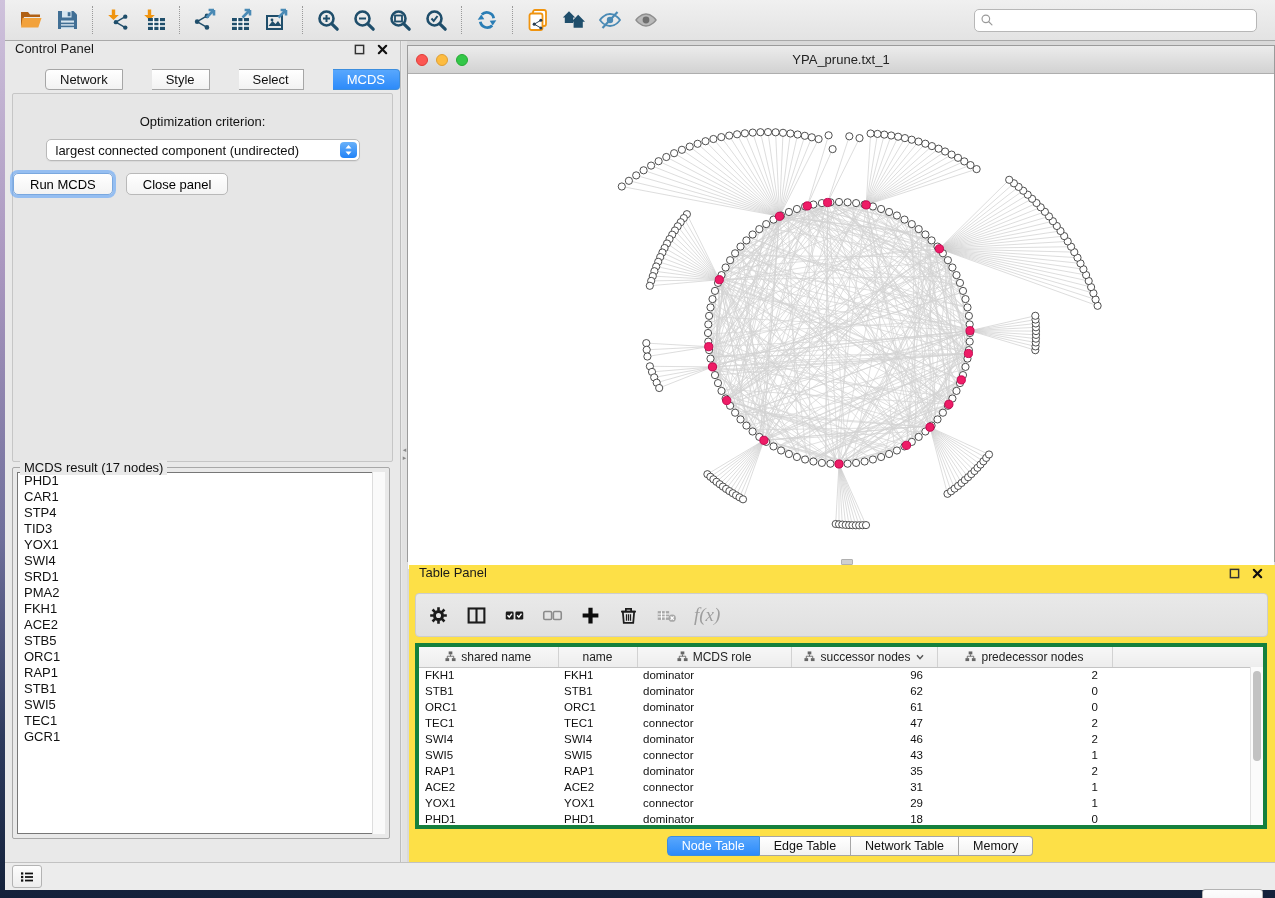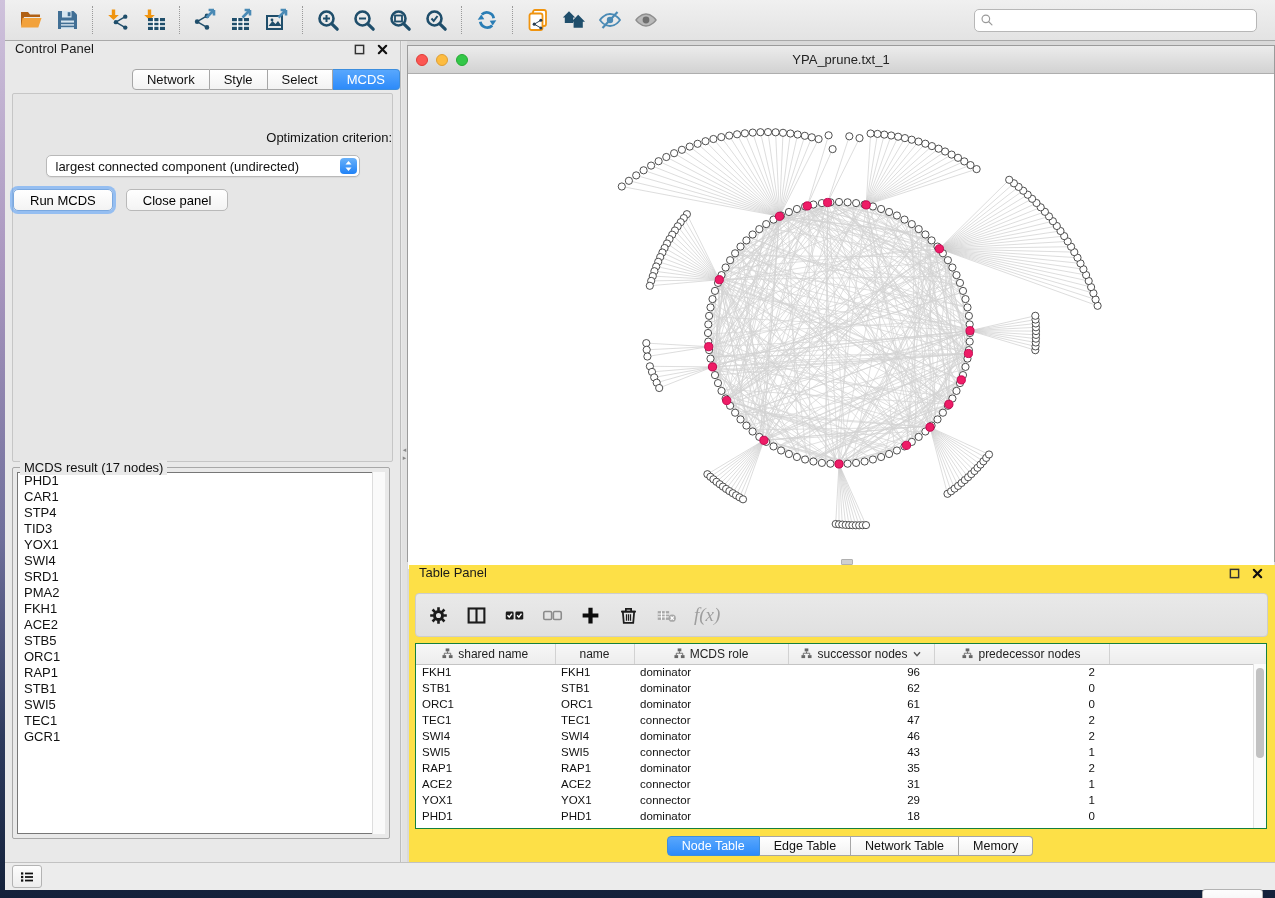--- a/index.html
+++ b/index.html
@@ -27,30 +27,30 @@
 
   
   .control-panel { position:absolute; left:0; top:41px; width:396px; bottom:28px;
     background:#e9e9e9; border-right:1px solid #bdbdbd; }
   .panel-head { height:26px; display:flex; align-items:flex-start; padding:0 10px; }
   .panel-title { font-size:13px; color:#1a1a1a; }
   .panel-head .spacer { flex:1; }
   .mini-btn { width:16px; height:16px; margin-left:7px; display:flex; align-items:center; justify-content:center; }
   .mini-btn svg { width:11px; height:11px; }
 
-  .ctl-tabs { display:flex; justify-content:flex-end; margin-top:2px; }
+  .ctl-tabs { display:flex; justify-content:space-between; margin-top:2px;padding-left:40px; }
   .seg-tab { height:21px; padding:0 14px; display:flex; align-items:center; font-size:13px;
     background:linear-gradient(#ffffff,#f2f2f2); border:1px solid #a6a6a6; border-left:none; cursor:default; }
   .seg-tab:first-child { border-left:1px solid #a6a6a6; border-radius:4px 0 0 4px; }
   .seg-tab:last-child { border-radius:0 4px 4px 0; }
   .seg-tab.active { background:linear-gradient(#58a7fd,#2d8bfa); color:#fff; border-color:#3d8ede; }
 
   .inner-panel { position:absolute; left:7px; right:7px; top:52px; height:369px;
     background:#e6e6e6; border:1px solid #c6c6c6; border-radius:2px; }
-  .opt-label { text-align:right; margin-top:36px; font-size:13px; }
+  .opt-label { text-align:center; margin-top:20px; font-size:13px; }
   .dropdown { position:relative; margin:10px auto 0; width:314px; height:22px; background:#fff;
     border:1px solid #b9b9b9; border-radius:5px; display:flex; align-items:center;
     padding:0 24px 0 9px; font-size:13px; white-space:nowrap; cursor:default;
     box-shadow:0 1px 1px rgba(0,0,0,.06); }
   .dd-step { position:absolute; right:2px; top:2px; width:17px; height:16px; border-radius:4px;
     background:linear-gradient(#69b1f9,#2082f7); display:flex; flex-direction:column;
     align-items:center; justify-content:center; }
   .dd-step svg { width:9px; height:12px; }
   .btn-row { display:flex; justify-content:flex-start; gap:13px; margin-top:12px; }
   .mac-btn { height:22px; padding:0 16px; background:linear-gradient(#ffffff,#f3f3f3);
@@ -93,21 +93,21 @@
   
   .table-panel { position:absolute; left:7px; top:524px; right:0; bottom:0; background:#fde047; }
   .tp-toolbar { position:absolute; left:6px; right:7px; top:28px; height:44px;
     background:linear-gradient(#e9e9e9,#e0e0e0); border:1px solid #cdcdcd; border-radius:4px;
     display:flex; align-items:center; padding-left:12px; }
   .tp-btn { width:38px; height:36px; display:flex; align-items:center; justify-content:flex-start; }
   .tp-btn svg { width:21px; height:21px; }
   .tp-btn .fx { font-family:"Liberation Serif", serif; font-style:italic; font-size:19px; color:#9e9e9e; }
 
   .tbl-wrap { position:absolute; left:6px; right:8px; top:78px; height:186px;
-    background:#fff; border:1px solid #15803d; overflow:hidden; }
+    background:#fff; border:4px solid #15803d; overflow:hidden; }
   table.node-table { border-collapse:collapse; table-layout:fixed; width:100%; }
   .node-table th { height:20px; background:linear-gradient(#f7f7f7,#ededed);
     border-right:1px solid #d2d2d2; border-bottom:1px solid #c4c4c4;
     font-weight:normal; font-size:12px; color:#222; white-space:nowrap; overflow:hidden; }
   .node-table th .th-inner { display:flex; align-items:center; justify-content:center; gap:5px; }
   .node-table th.filler { border-right:none; }
   .node-table td { height:16px; font-size:11.5px; padding:0 6px; white-space:nowrap; overflow:hidden; }
   .node-table td.num { text-align:right; padding-right:14px; }
   .attr-ic { width:11px; height:11px; flex:0 0 auto; }
   .sort-ic { width:8px; height:6px; }

